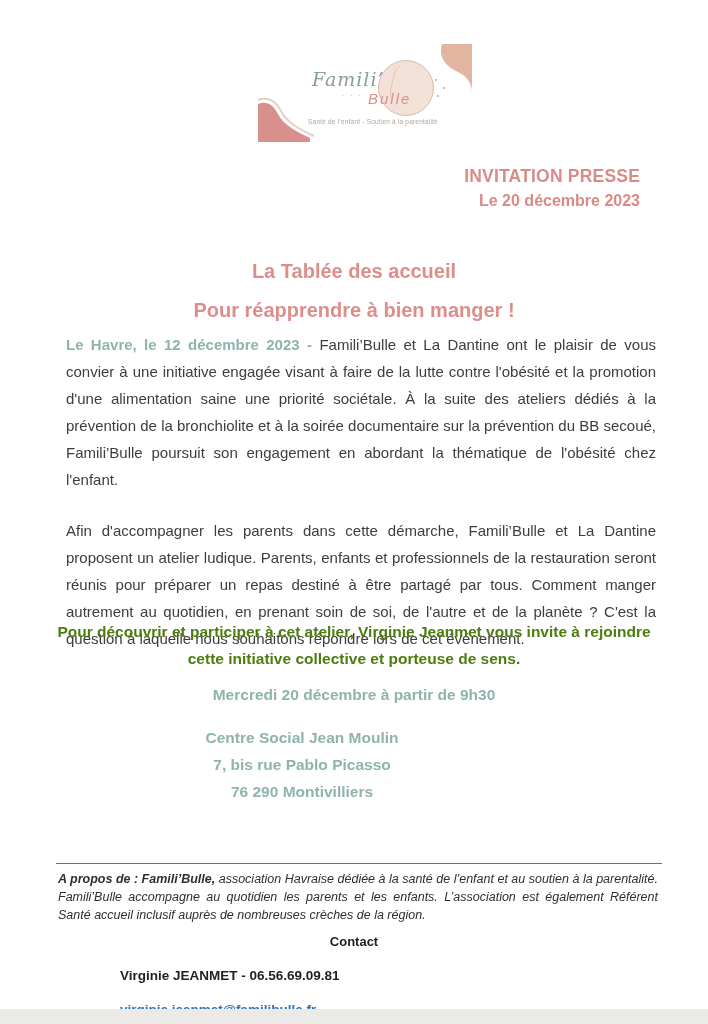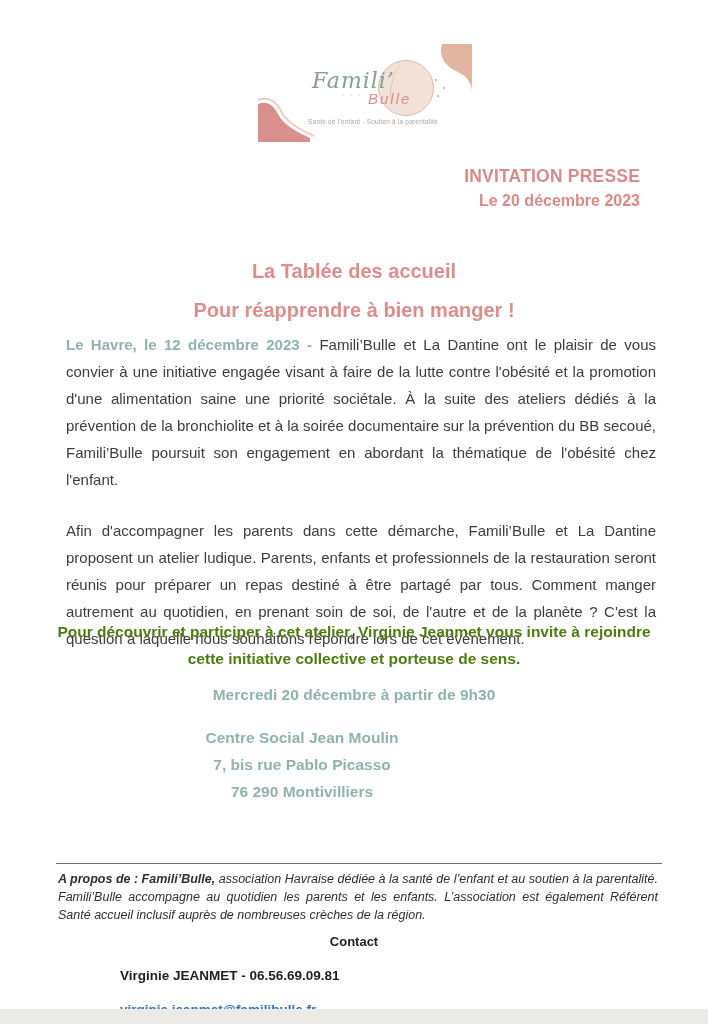--- a/index.html
+++ b/index.html
@@ -28,21 +28,21 @@
     position: absolute; top: 14px; left: 141px;
     width: 20px; height: 40px;
     border-left: 1px solid #cfa896; border-radius: 40% 60% 50% 50%;
     transform: rotate(12deg); opacity: .6;
   }
   .logo-wave-left { position: absolute; left: 8px; top: 38px; width: 70px; height: 52px; }
   .logo-blob-right { position: absolute; left: 178px; top: -8px; width: 44px; height: 80px; }
   .logo-famili {
     position: absolute; top: 16px; left: 62px;
     font-family: "DejaVu Serif", serif; font-style: italic;
-    font-size: 22px; color: #8a9d96; letter-spacing: 1px;
+    font-size: 19px; color: #8a9d96; letter-spacing: 1px;
   }
   .logo-bulle {
     position: absolute; top: 38px; left: 118px;
     font-family: Liberation Sans, sans-serif; font-style: italic;
     font-size: 15px; color: #d98f8c; letter-spacing: 2px;
   }
   .logo-tagline {
     position: absolute; top: 66px; left: 58px; width: 130px;
     font-size: 6.5px; color: #b3a39b; text-align: center; letter-spacing: .2px;
   }

